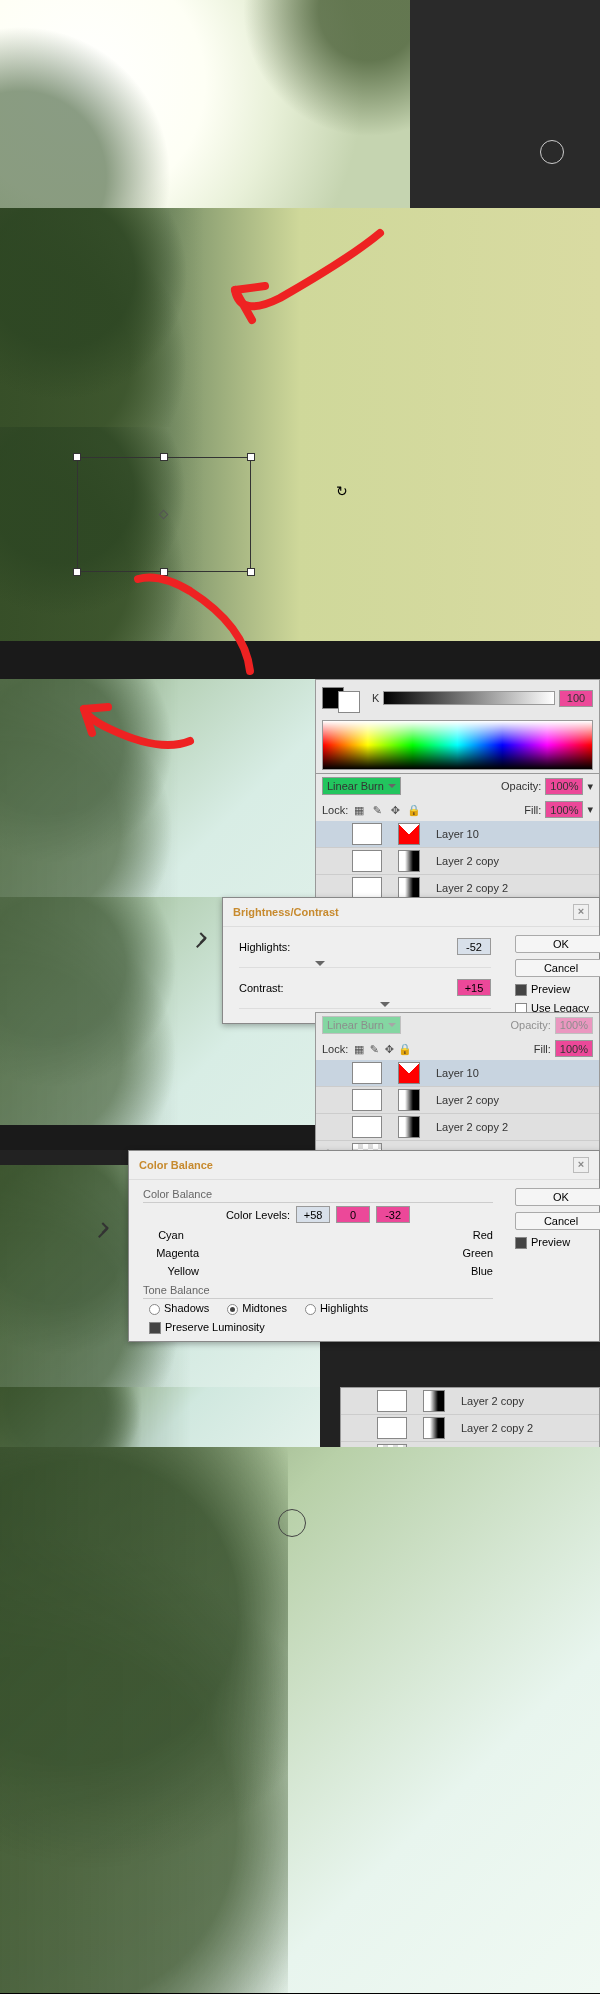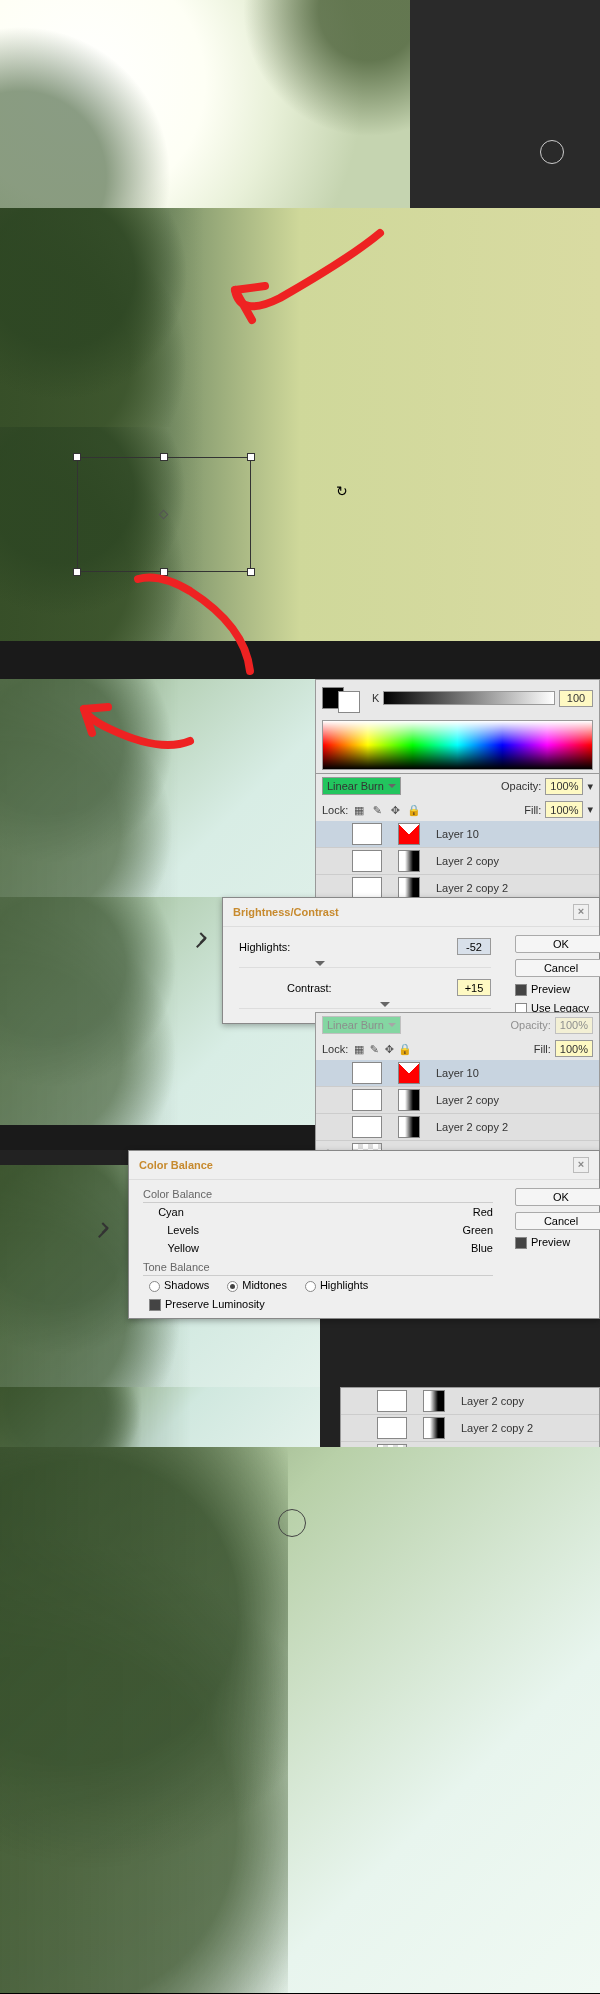--- a/index.html
+++ b/index.html
@@ -29,21 +29,21 @@
 .row { display:flex; align-items:center; gap:4px; padding: 3px 6px; }
 .fieldset-title { color:#666; border-bottom:1px solid #ccc; margin:4px 6px 0; padding-bottom:2px; }
 
 .color-swatch { width:22px; height:22px; border:1px solid #888; }
 .slider-gradient { height:14px; flex:1; background:linear-gradient(90deg,#000,#fff); border:1px solid #999; position:relative; }
 .spectrum { height:50px; background: linear-gradient(to bottom, #fff, transparent 50%, #000), linear-gradient(to right, red, yellow, lime, cyan, blue, magenta, red); border:1px solid #999; margin:4px 6px; }
 
 .dropdown { border:1px solid #999; background:#22c55e; padding:1px 16px 1px 4px; height:18px; position:relative; display:inline-flex; align-items:center; }
 .dropdown::after { content:""; position:absolute; right:4px; top:6px; border:4px solid transparent; border-top-color:#666; }
 
-.field-box { border:1px solid #999; background:#fef9c3; padding:1px 4px; height:17px; min-width:34px; text-align:center; display:inline-flex; align-items:center; justify-content:center; }
+.field-box { border:1px solid #999; background:#ec4899; padding:1px 4px; height:17px; min-width:34px; text-align:center; display:inline-flex; align-items:center; justify-content:center; }
 
 .lock-icons span { display:inline-block; width:14px; height:14px; border:1px solid transparent; text-align:center; line-height:12px; color:#555; margin-right:1px; }
 
 .layer-row { display:flex; align-items:center; gap:16px; padding:2px 4px; background:#e0e0e0; border-bottom:1px solid #ccc; }
 .layer-row.sel { background:#c8d4e0; }
 .eye { width:16px; height:16px; display:inline-flex; align-items:center; justify-content:center; color:#333; }
 .thumb { width:30px; height:22px; border:1px solid #888; background:#fff; }
 .thumb.checker { background: repeating-conic-gradient(#fff 0 25%, #ddd 0 50%) 0/10px 10px; }
 .mask-thumb { width:22px; height:22px; border:1px solid #888; background:linear-gradient(90deg,#fff 30%, #000 70%); }
 .mask-thumb.check { background:#fff; position:relative; }
@@ -197,21 +197,21 @@
       <div style="flex:1; padding:8px 10px;">
         <div class="row">
           <span style="width:70px;">Highlights:</span>
           <span style="flex:1;"></span>
           <div class="field-box" style="background:#d8e0ea;">-52</div>
         </div>
         <div style="height:8px; border-bottom:1px solid #ddd; margin:2px 6px 8px; position:relative;">
             <div style="position:absolute; left:30%; top:1px; width:0; height:0; border:5px solid transparent; border-top-color:#666;"></div>
           </div>
         <div class="row">
-          <span style="width:70px;margin-left:48px;">Contrast:</span>
+          <span style="width:70px;">Contrast:</span>
           <span style="flex:1;"></span>
           <div class="field-box">+15</div>
         </div>
         <div style="height:8px; border-bottom:1px solid #ddd; margin:2px 6px 4px; position:relative;">
             <div style="position:absolute; left:56%; top:1px; width:0; height:0; border:5px solid transparent; border-top-color:#666;"></div>
           </div>
       </div>
       <div style="width:92px; padding:8px 8px; display:flex; flex-direction:column; gap:6px;">
         <div class="btn">OK</div>
         <div class="btn">Cancel</div>
@@ -271,27 +271,33 @@
   </div>
 
   <div class="dialog" style="left:128px; top:0; width:472px;">
     <div class="dialog-title">
       <span>Color Balance</span>
       <span class="closebox">×</span>
     </div>
     <div style="display:flex;">
       <div style="flex:1; padding:4px 8px;">
         <div class="fieldset-title">Color Balance</div>
+        <div class="row" style="justify-content:center; gap:6px;">
+          <span>Color Levels:</span>
+          <div class="field-box" style="background:#d8e0ea;">+58</div>
+          <div class="field-box">0</div>
+          <div class="field-box">-32</div>
+        </div>
         <div class="row">
             <span style="width:56px; text-align:center;">Cyan</span>
             <span style="flex:1;"></span>
             <span>Red</span>
           </div>
         <div class="row">
-            <span style="width:56px; text-align:right;">Levels</span>
+            <span style="width:56px; text-align:right;">Magenta</span>
             <span style="flex:1;"></span>
             <span>Green</span>
           </div>
         <div class="row">
             <span style="width:56px; text-align:right;">Yellow</span>
             <span style="flex:1;"></span>
             <span>Blue</span>
           </div>
 
         <div class="fieldset-title">Tone Balance</div>

